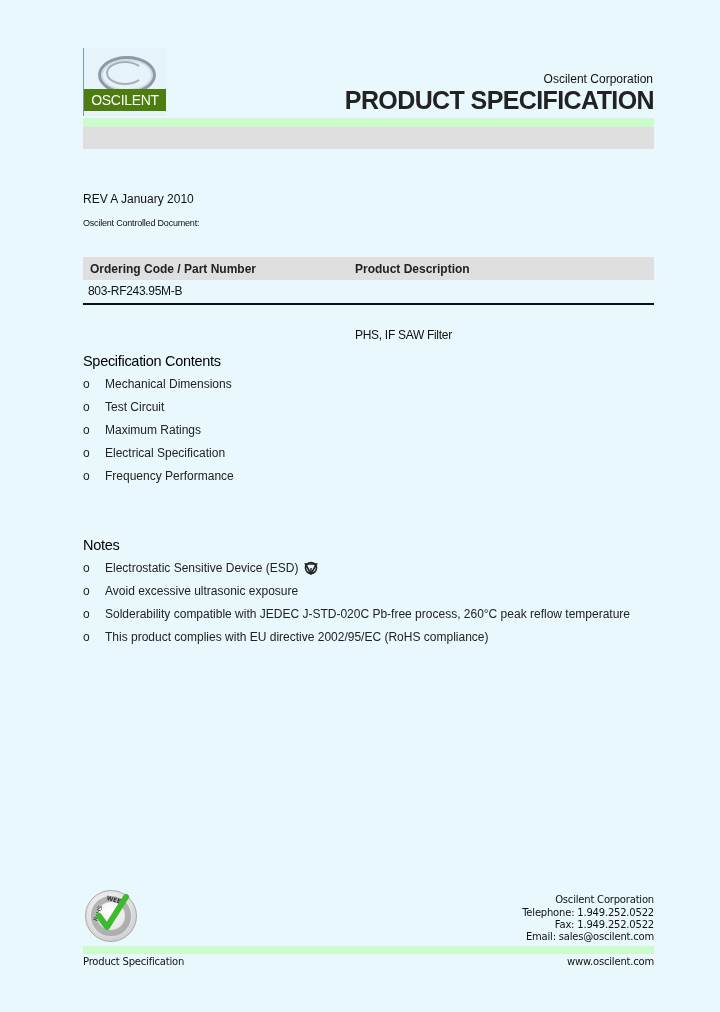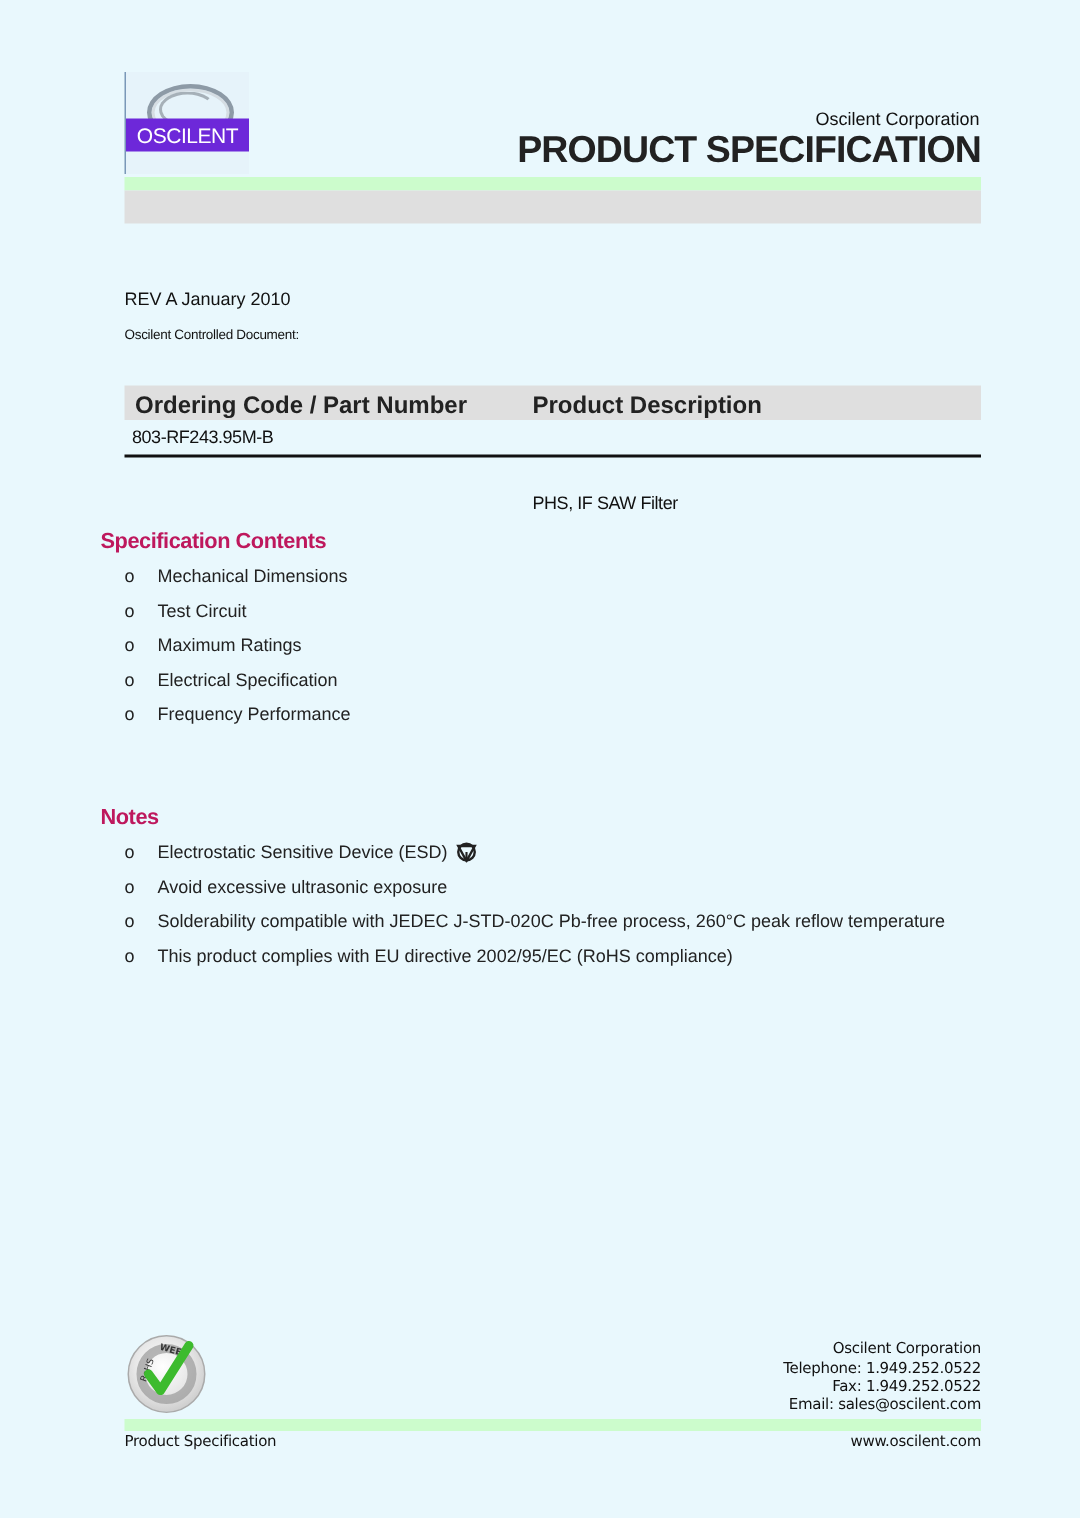--- a/index.html
+++ b/index.html
@@ -7,33 +7,33 @@
     width:720px; height:1012px; background:#e9f8fd; position:relative; overflow:hidden;
     font-family:"Liberation Sans", sans-serif; color:#111;
   }
   .abs { position:absolute; }
   
   .logo { left:83px; top:48px; width:82px; height:68px; background:#e6f3fa; border-left:1px solid #7a98b8; }
   .logo-ring { position:absolute; left:14px; top:8px; width:52px; height:32px; border-radius:50%;
     border:3px solid #8d9aa6; box-shadow: inset 0 0 0 2px #d5dde3; }
   .logo-ring-inner { position:absolute; left:22px; top:13px; width:34px; height:20px; border-radius:50%;
     border:2px solid #a6b0b8; border-right-color:transparent; }
-  .logo-band { position:absolute; left:0; bottom:15px; width:82px; height:22px; background:#6d28d9;
+  .logo-band { position:absolute; left:0; bottom:5px; width:82px; height:22px; background:#4d7c0f;
     color:#fff; font-size:14px; line-height:22px; text-align:center; letter-spacing:-0.3px; }
   .corp { right:67px; top:72px; font-size:12px; color:#111; }
   .title { right:66px; top:86px; font-size:25px; font-weight:bold; color:#222; letter-spacing:-0.6px; }
   .band-green { left:83px; width:571px; height:9px; background:#ccfccc; }
   .band-gray { left:83px; top:127px; width:571px; height:22px; background:#dfdfdf; }
   .rev { left:83px; top:192px; font-size:12px; }
   .ctrl { left:83px; top:218px; font-size:9px; letter-spacing:-0.2px; }
   .tbl-head { left:83px; top:257px; width:571px; height:23px; background:#dfdfdf; }
-  .th { top:262px; font-size:16px; font-weight:bold; color:#222; }
+  .th { top:262px; font-size:12px; font-weight:bold; color:#222; }
   .td { top:284px; font-size:12px; color:#111; letter-spacing:-0.3px; }
   .tbl-line { left:83px; top:303px; width:571px; height:2px; background:#111; }
-  .h2 { left:67px; font-size:14.5px; font-weight:bold; color:#be185d; letter-spacing:-0.3px; }
+  .h2 { left:83px; font-size:14.5px; font-weight:normal; color:#000000; letter-spacing:-0.3px; }
   .li { left:83px; font-size:12px; color:#222; }
   .li .bullet { display:inline-block; width:22px; }
   .esd { display:inline-block; width:14px; height:14px; vertical-align:-3px; margin-left:6px; }
   .rohs { left:85px; top:890px; width:50px; height:50px; border-radius:50%;
     background:radial-gradient(circle at 45% 40%, #ffffff 0%, #e8e8e8 45%, #b9b9b9 100%);
     border:1px solid #aaa; }
   .rohs svg { position:absolute; left:0; top:0; }
   .contact { right:66px; font-family:"DejaVu Sans", sans-serif; font-size:10px; color:#111; text-align:right; letter-spacing:-0.2px; }
   .foot { top:956px; font-family:"DejaVu Sans", sans-serif; font-size:10px; color:#111; letter-spacing:-0.2px; }
 </style>

